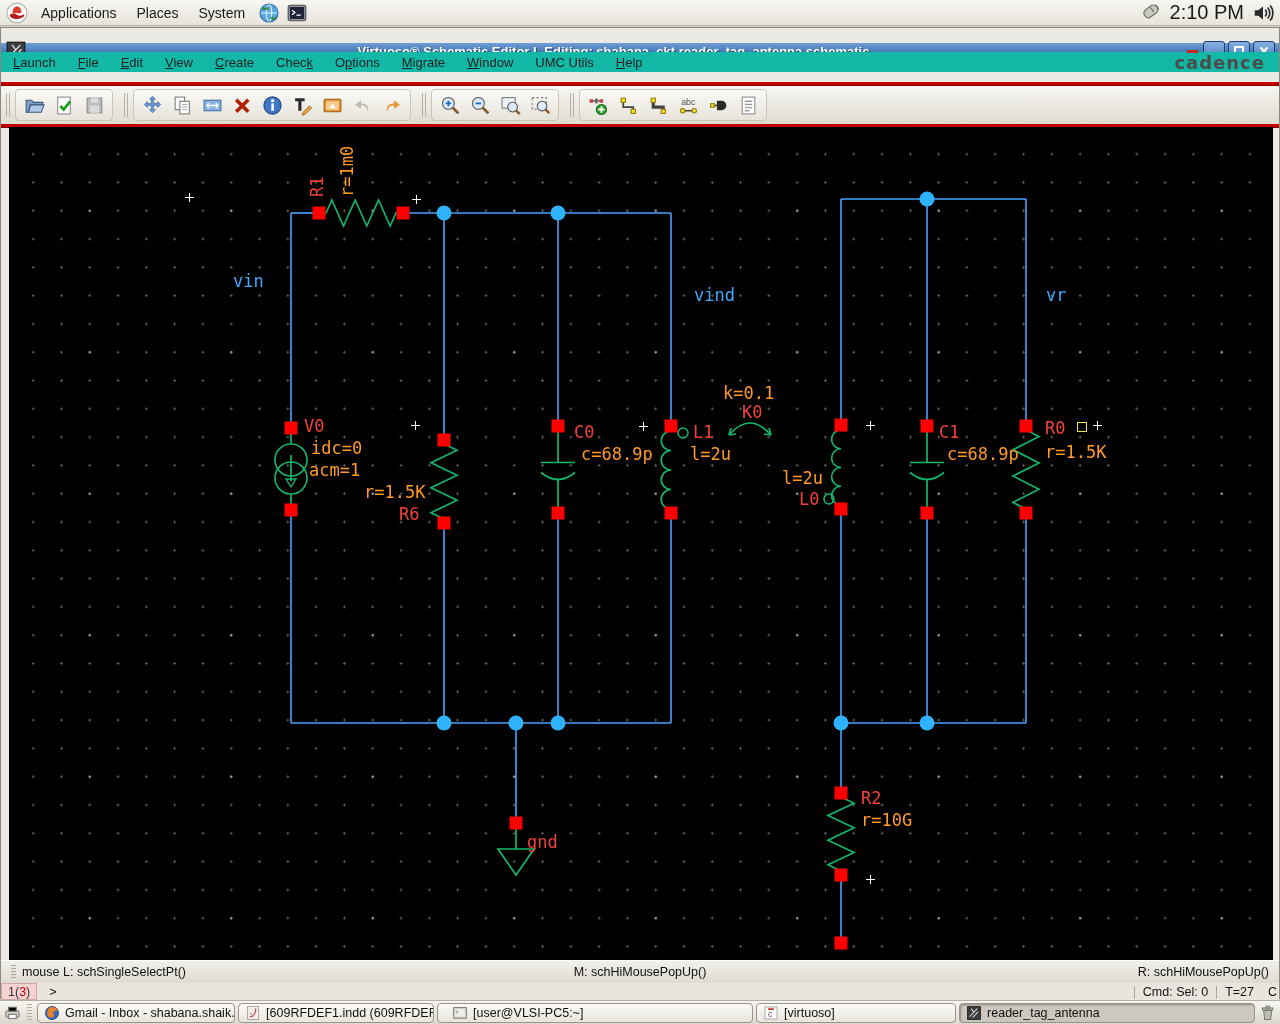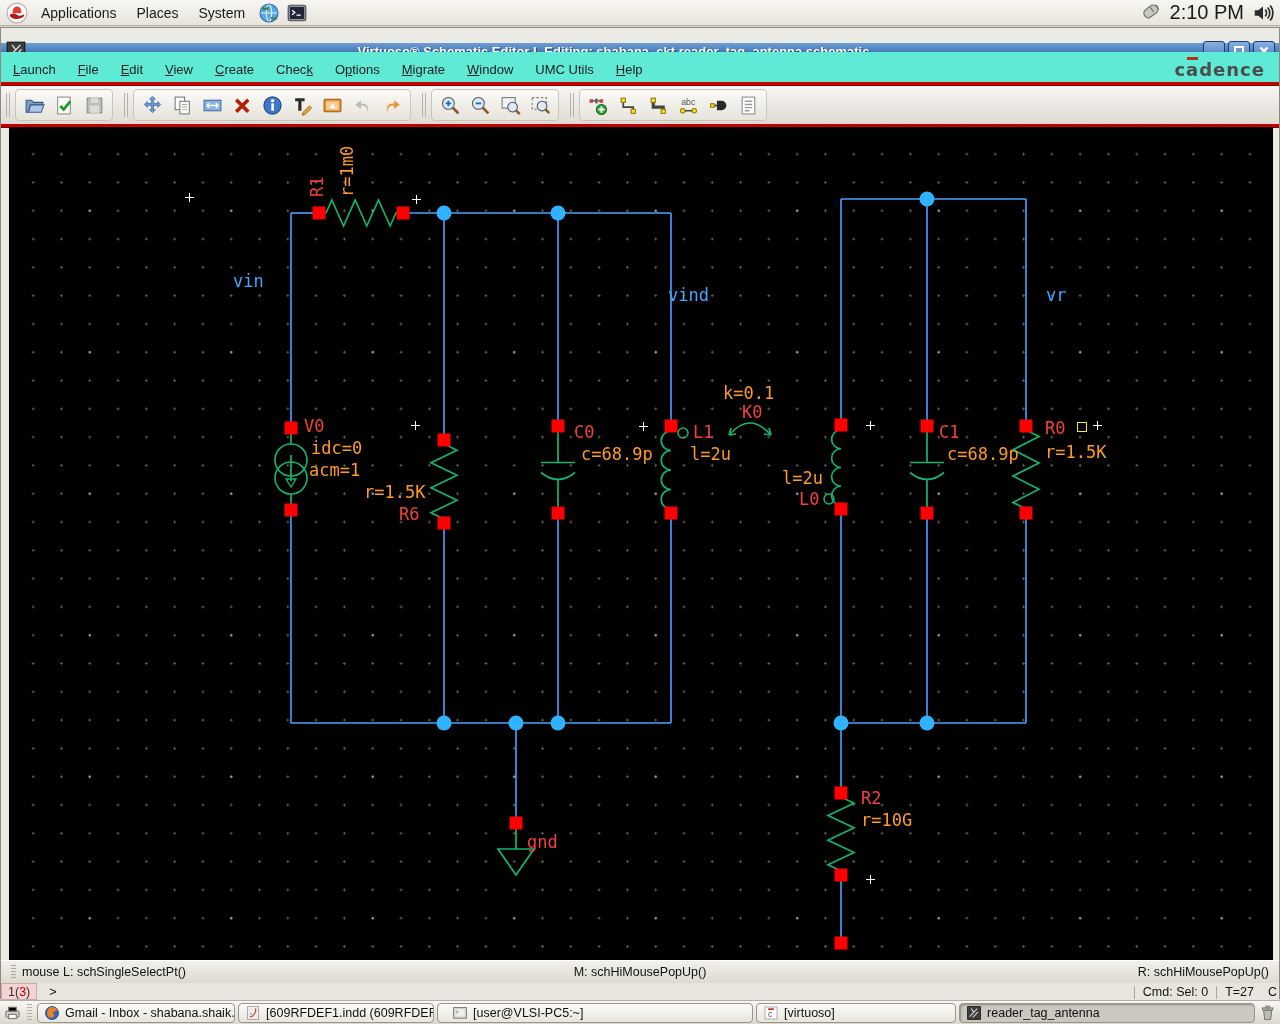--- a/index.html
+++ b/index.html
@@ -16,21 +16,21 @@
   #vwin{position:absolute;left:0;top:27px;width:1280px;height:972px;
     background:#eceae4;border:1px solid #8d897c;box-sizing:border-box;}
   #titlebar{position:absolute;left:0;top:15px;width:100%;height:16px;
     background:linear-gradient(#6f9ed6,#4277b6 60%,#3a6aa6);
     display:flex;align-items:center;padding:0 4px;box-sizing:border-box;}
   #title-text{flex:1;text-align:center;color:#fff;font-weight:bold;font-size:13px;
     text-shadow:1px 1px 1px #1e3c63;white-space:nowrap;overflow:hidden;}
   .win-btn{width:20px;height:18px;margin-left:3px;border:1px solid #1d3f6f;border-radius:3px;
     background:linear-gradient(#86b0e2,#4a7ab8);display:flex;align-items:center;justify-content:center;}
   .win-btn svg{width:12px;height:12px;}
-  #menubar{position:absolute;left:0;top:24px;width:100%;height:34px;background:#5eead4;
+  #menubar{position:absolute;left:0;top:24px;width:100%;height:20px;background:#14b8a6;
     display:flex;align-items:center;padding-left:12px;box-sizing:border-box;}
   .menu-item{font-size:13px;color:#222;margin-right:22px;white-space:nowrap;}
   #cadence-logo{margin-left:auto;margin-right:14px;font-size:18px;font-weight:bold;
     color:#4c4c4c;letter-spacing:1px;font-family:"DejaVu Sans",sans-serif;}
   #cadence-logo .mac{position:relative;}
   #cadence-logo .mac::before{content:"";position:absolute;left:1px;right:1px;top:-2px;height:3px;background:#c02b20;}
   .redline{position:absolute;left:0;width:100%;height:3px;background:#c40000;border-bottom:1px solid #7e0000;}
   #toolbar{position:absolute;left:0;top:58px;width:100%;height:38px;
     background:linear-gradient(#f8f6f2,#dedbd2);display:flex;align-items:center;padding-left:4px;box-sizing:border-box;}
   .tb-group{display:flex;align-items:center;background:linear-gradient(#fbfaf7,#e6e3da);
@@ -403,21 +403,21 @@
         <rect x="911.5" y="292.5" width="13" height="13" fill="#ff0000"></rect>
         <rect x="911.5" y="379.5" width="13" height="13" fill="#ff0000"></rect>
         <rect x="1010.5" y="292.5" width="13" height="13" fill="#ff0000"></rect>
         <rect x="1010.5" y="379.5" width="13" height="13" fill="#ff0000"></rect>
         <rect x="825.5" y="659.5" width="13" height="13" fill="#ff0000"></rect>
         <rect x="825.5" y="741.5" width="13" height="13" fill="#ff0000"></rect>
         <rect x="825.5" y="809.5" width="13" height="13" fill="#ff0000"></rect>
       </svg>
     <div id="canvas-labels">
         <div class="sch-label net" style="left: 224px; top: 145px;">vin</div>
-        <div class="sch-label net" style="left: 659px; top: 159px;">vind</div>
+        <div class="sch-label net" style="left: 685px; top: 159px;">vind</div>
         <div class="sch-label net" style="left: 1037px; top: 159px;">vr</div>
         <div class="sch-label name rot" style="left: 299px; top: 70px;">R1</div>
         <div class="sch-label value rot" style="left: 329px; top: 70px;">r=1m0</div>
         <div class="sch-label name" style="left: 295px; top: 290px;">V0</div>
         <div class="sch-label value" style="left: 302px; top: 312px;">idc=0</div>
         <div class="sch-label value" style="left: 300px; top: 334px;">acm=1</div>
         <div class="sch-label value" style="left: 355px; top: 356px;">r=1.5K</div>
         <div class="sch-label name" style="left: 390px; top: 378px;">R6</div>
         <div class="sch-label name" style="left: 565px; top: 296px;">C0</div>
         <div class="sch-label value" style="left: 572px; top: 318px;">c=68.9p</div>

